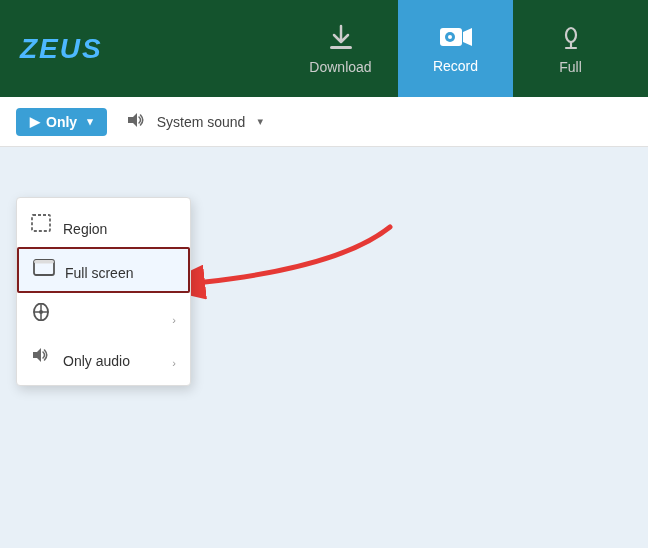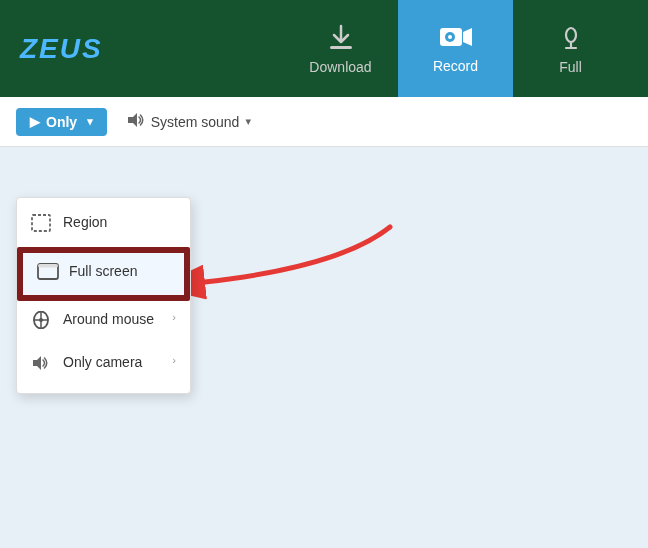--- a/index.html
+++ b/index.html
@@ -89,21 +89,21 @@
       font-size: 11px;
     }
     .sound-btn {
       display: flex;
       align-items: center;
       background: transparent;
       border: none;
       cursor: pointer;
       font-size: 14px;
       color: #444;
-      gap: 6px;
+      gap: 12px;
       padding: 4px 8px;
     }
     .sound-btn .caret {
       font-size: 11px;
       color: #666;
     }
 
     
     .main-content {
       background: #e8f0f7;
@@ -119,30 +119,30 @@
       background: white;
       border: 1px solid #ddd;
       border-radius: 4px;
       box-shadow: 2px 4px 12px rgba(0,0,0,0.15);
       width: 175px;
       z-index: 100;
       padding: 6px 0;
     }
     .dropdown-item {
       display: flex;
-      align-items: flex-start;
+      align-items: flex-end;
       padding: 10px 14px;
       cursor: pointer;
       font-size: 14px;
       color: #333;
       gap: 12px;
       position: relative;
     }
     .dropdown-item.highlighted {
-      border: 6px solid #7f1d1d;
+      border: 2px solid #7f1d1d;
       background: #f0f7ff;
       border-radius: 2px;
     }
     .dropdown-item .item-icon {
       font-size: 17px;
       color: #555;
       width: 20px;
       text-align: center;
       flex-shrink: 0;
     }
@@ -246,34 +246,33 @@
     </div>
 
     <div class="dropdown-item">
       <span class="item-icon">
         <svg width="18" height="18" viewBox="0 0 18 18" fill="none">
           <ellipse cx="9" cy="9" rx="7" ry="8.5" stroke="#555" stroke-width="1.8" fill="none"></ellipse>
           <path d="M9 1 L9 17 M1.5 9 L16.5 9" stroke="#555" stroke-width="1.5"></path>
           <circle cx="9" cy="9" r="2" fill="#555"></circle>
         </svg>
       </span>
-      <span>Around mouse</span>
       <span class="chevron">›</span>
     </div>
 
 
     <div class="dropdown-item">
       <span class="item-icon">
         <svg width="18" height="18" viewBox="0 0 18 18" fill="none">
           <polygon points="1,6 5,6 9,2 9,16 5,12 1,12" fill="#666"></polygon>
           <path d="M11,6 Q14,9 11,12" stroke="#666" stroke-width="1.5" fill="none" stroke-linecap="round"></path>
           <path d="M12.5,4 Q17,9 12.5,14" stroke="#666" stroke-width="1.5" fill="none" stroke-linecap="round"></path>
         </svg>
       </span>
-      <span>Only camera</span>
+      <span>Only audio</span>
       <span class="chevron">›</span>
     </div>
   </div>
 
   <svg class="arrow-svg" width="300" height="160" viewBox="0 0 300 160">
     <defs>
       <marker id="arrowhead" markerWidth="10" markerHeight="7" refX="0" refY="3.5" orient="auto">
         <polygon points="0 0, 10 3.5, 0 7" fill="#e53935"></polygon>
       </marker>
     </defs>

